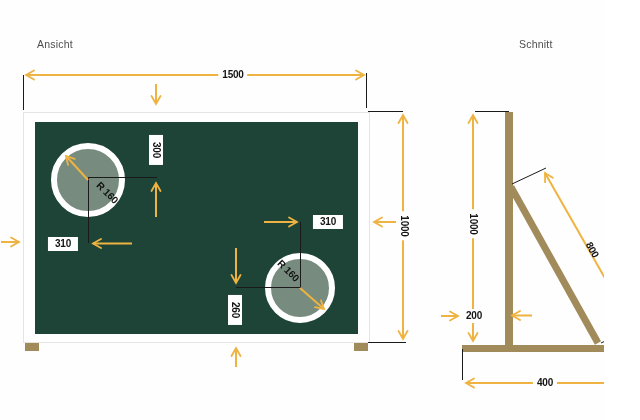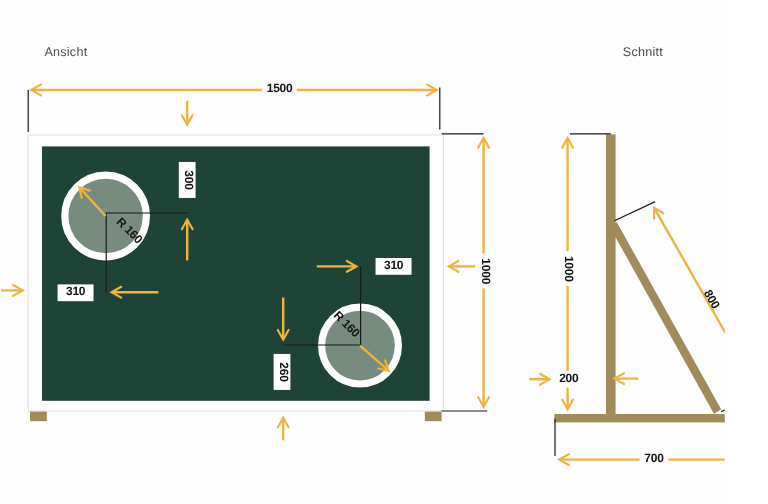--- a/index.html
+++ b/index.html
@@ -102,15 +102,15 @@
   <div class="dim gap rot90" style="left:404px;top:226px;">1000</div>
   <div class="dim boxed rot90" style="left:156px;top:150px;">300</div>
   <div class="dim boxed" style="left:63px;top:244px;">310</div>
   <div class="dim rot45" style="left:107px;top:193px;">R 160</div>
   <div class="dim boxed" style="left:328px;top:222px;">310</div>
   <div class="dim rot45" style="left:288px;top:271px;">R 160</div>
   <div class="dim boxed rot90" style="left:235px;top:310px;">260</div>
   <div class="dim gap rot90" style="left:473px;top:224px;">1000</div>
   <div class="dim gap" style="left:474px;top:316px;text-align:right;">200</div>
   <div class="dim rot60" style="left:592px;top:250px;">800</div>
-  <div class="dim gap" style="left:545px;top:383px;">700</div>
+  <div class="dim gap" style="left:545px;top:383px;">400</div>
 
 </div>
 
 </body></html>

